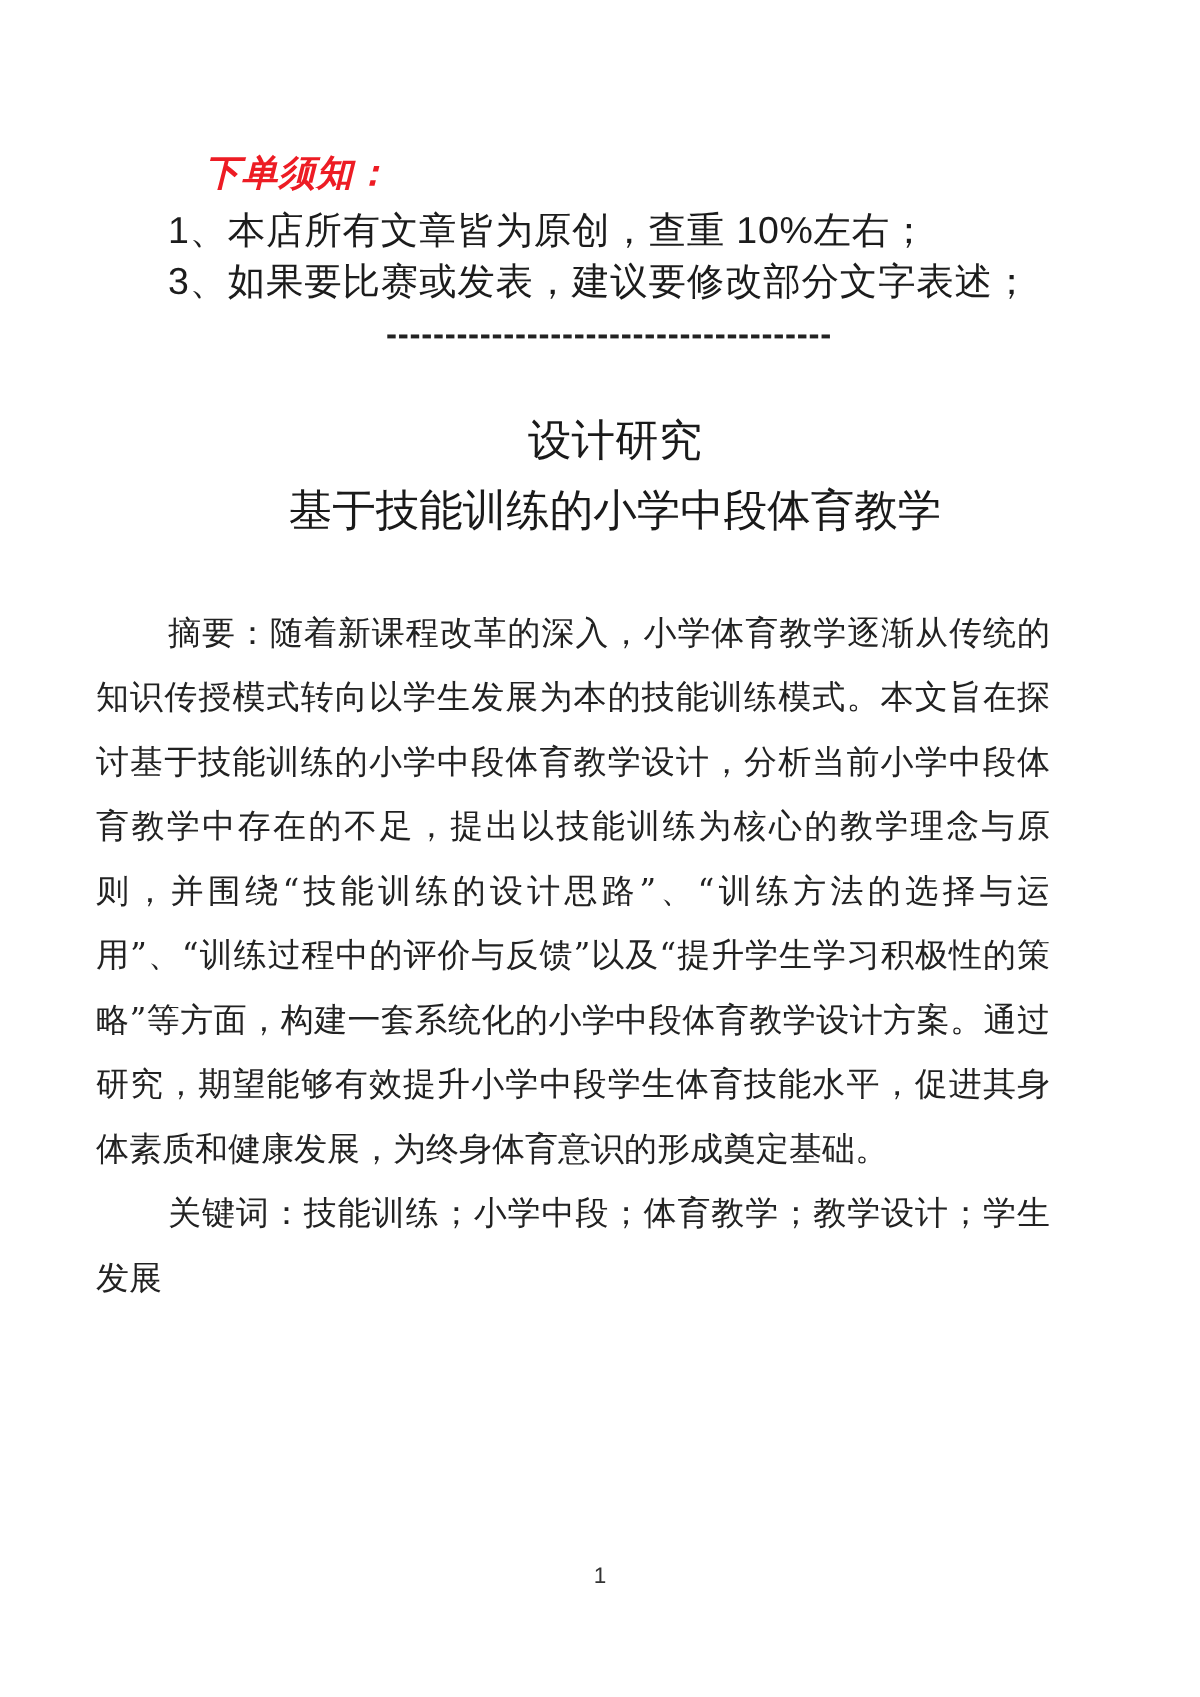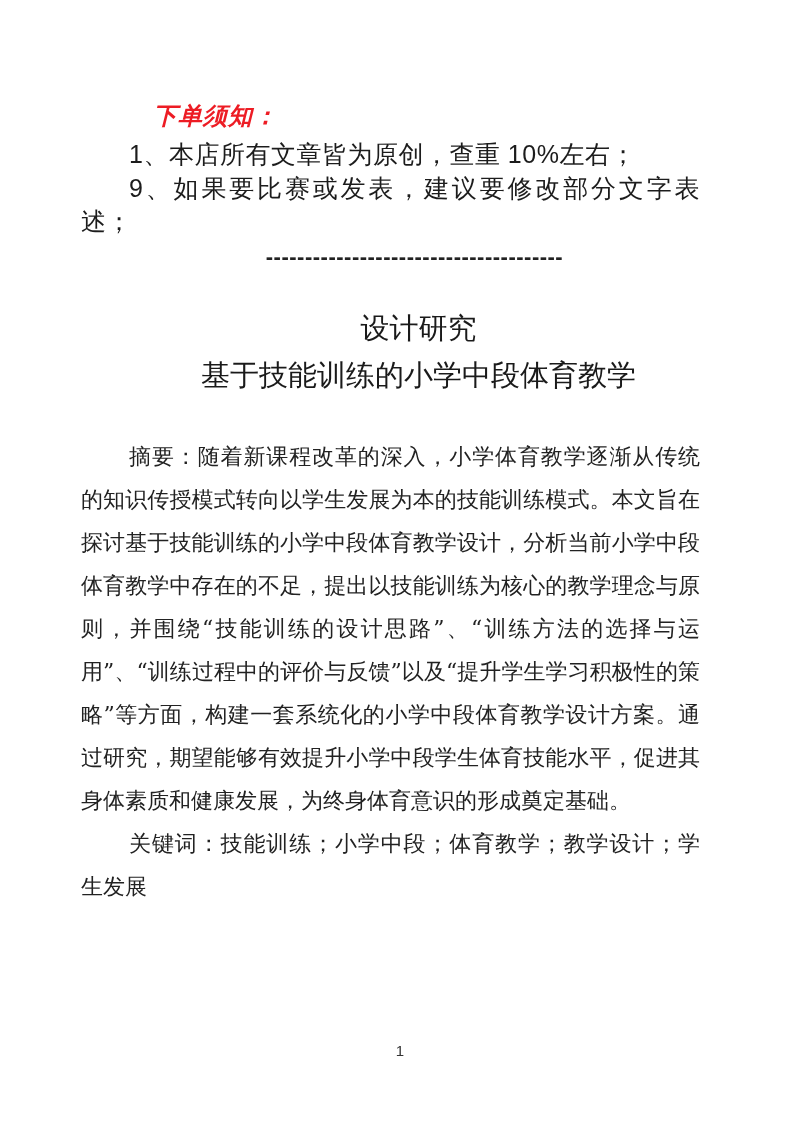--- a/index.html
+++ b/index.html
@@ -12,21 +12,21 @@
     height: 1131px;
     position: relative;
     overflow: hidden;
     font-family: "Liberation Sans", sans-serif;
     color: var(--body-text, #1c1c1c);
   }
   .page {
     position: absolute;
     inset: 0;
     box-sizing: border-box;
-    padding: 99px 100px 0 81px;
+    padding: 99px 100px 0 64px;
     background: var(--page-bg, #ffffff);
   }
   
   .notice-heading {
     margin: 0 0 5px 0;
     text-indent: 72px;
     font-family: "Liberation Sans", sans-serif;
     font-style: italic;
     font-weight: bold;
     font-size: 24px;
@@ -88,21 +88,21 @@
 </style>
 </head>
 <body>
 
 <div class="page">
 
   <div>
     <p class="notice-heading">下单须知：</p>
 
     <p class="notice-item">1、本店所有文章皆为原创，查重 10%左右；</p>
-    <p class="notice-item">9、如果要比赛或发表，建议要修改部分文字表述；</p>
+    <p class="notice-item">3、如果要比赛或发表，建议要修改部分文字表述；</p>
 
     <p class="separator">--------------------------------------</p>
   </div>
 
   <h1 class="title">
     <span class="title-line">设计研究</span>
     <span class="title-line">基于技能训练的小学中段体育教学</span>
   </h1>
 
   <p class="abstract"><span>摘要：</span><span>随着新课程改革的深入，小学体育教学逐渐从传统的知识传授模式转向以学生发展为本的技能训练模式。本文旨在探讨基于技能训练的小学中段体育教学设计，分析当前小学中段体育教学中存在的不足，提出以技能训练为核心的教学理念与原则，并围绕“技能训练的设计思路”、“训练方法的选择与运用”、“训练过程中的评价与反馈”以及“提升学生学习积极性的策略”等方面，构建一套系统化的小学中段体育教学设计方案。通过研究，期望能够有效提升小学中段学生体育技能水平，促进其身体素质和健康发展，为终身体育意识的形成奠定基础。</span></p>

